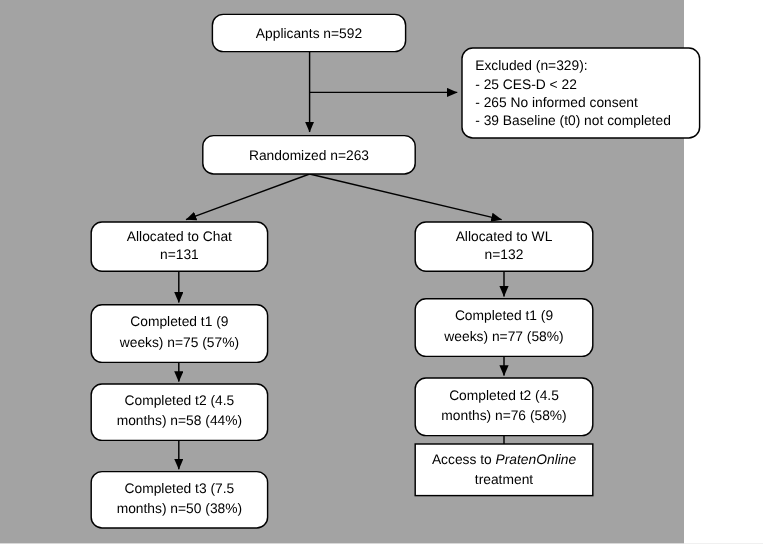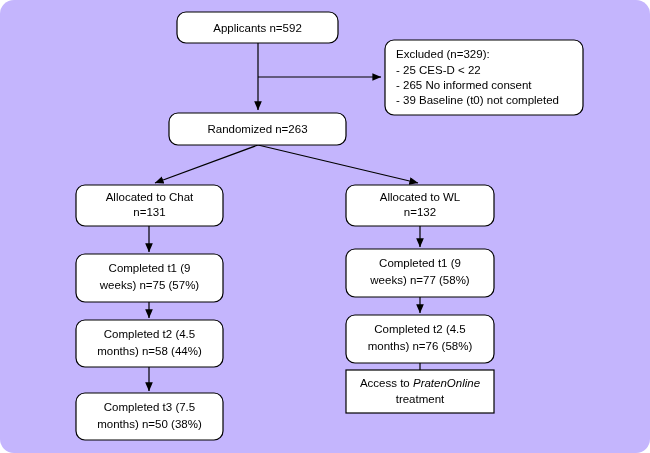--- a/index.html
+++ b/index.html
@@ -8,24 +8,23 @@
     background: #ffffff;
   }
   body {
     width: 650px;
     height: 453px;
     font-family: "Liberation Sans", sans-serif;
     overflow: hidden;
   }
   #flowchart-root {
     position: relative;
-    width: 650px;
+    width: 570px;
     height: 453px;
-    background: #c4b5fd;
-    border-radius: 14px;
+    background: #a3a3a3;
   }
   svg#flow-svg {
     position: absolute;
     top: 0;
     left: 0;
     width: 650px;
     height: 453px;
   }
   .node-box {
     fill: #ffffff;

